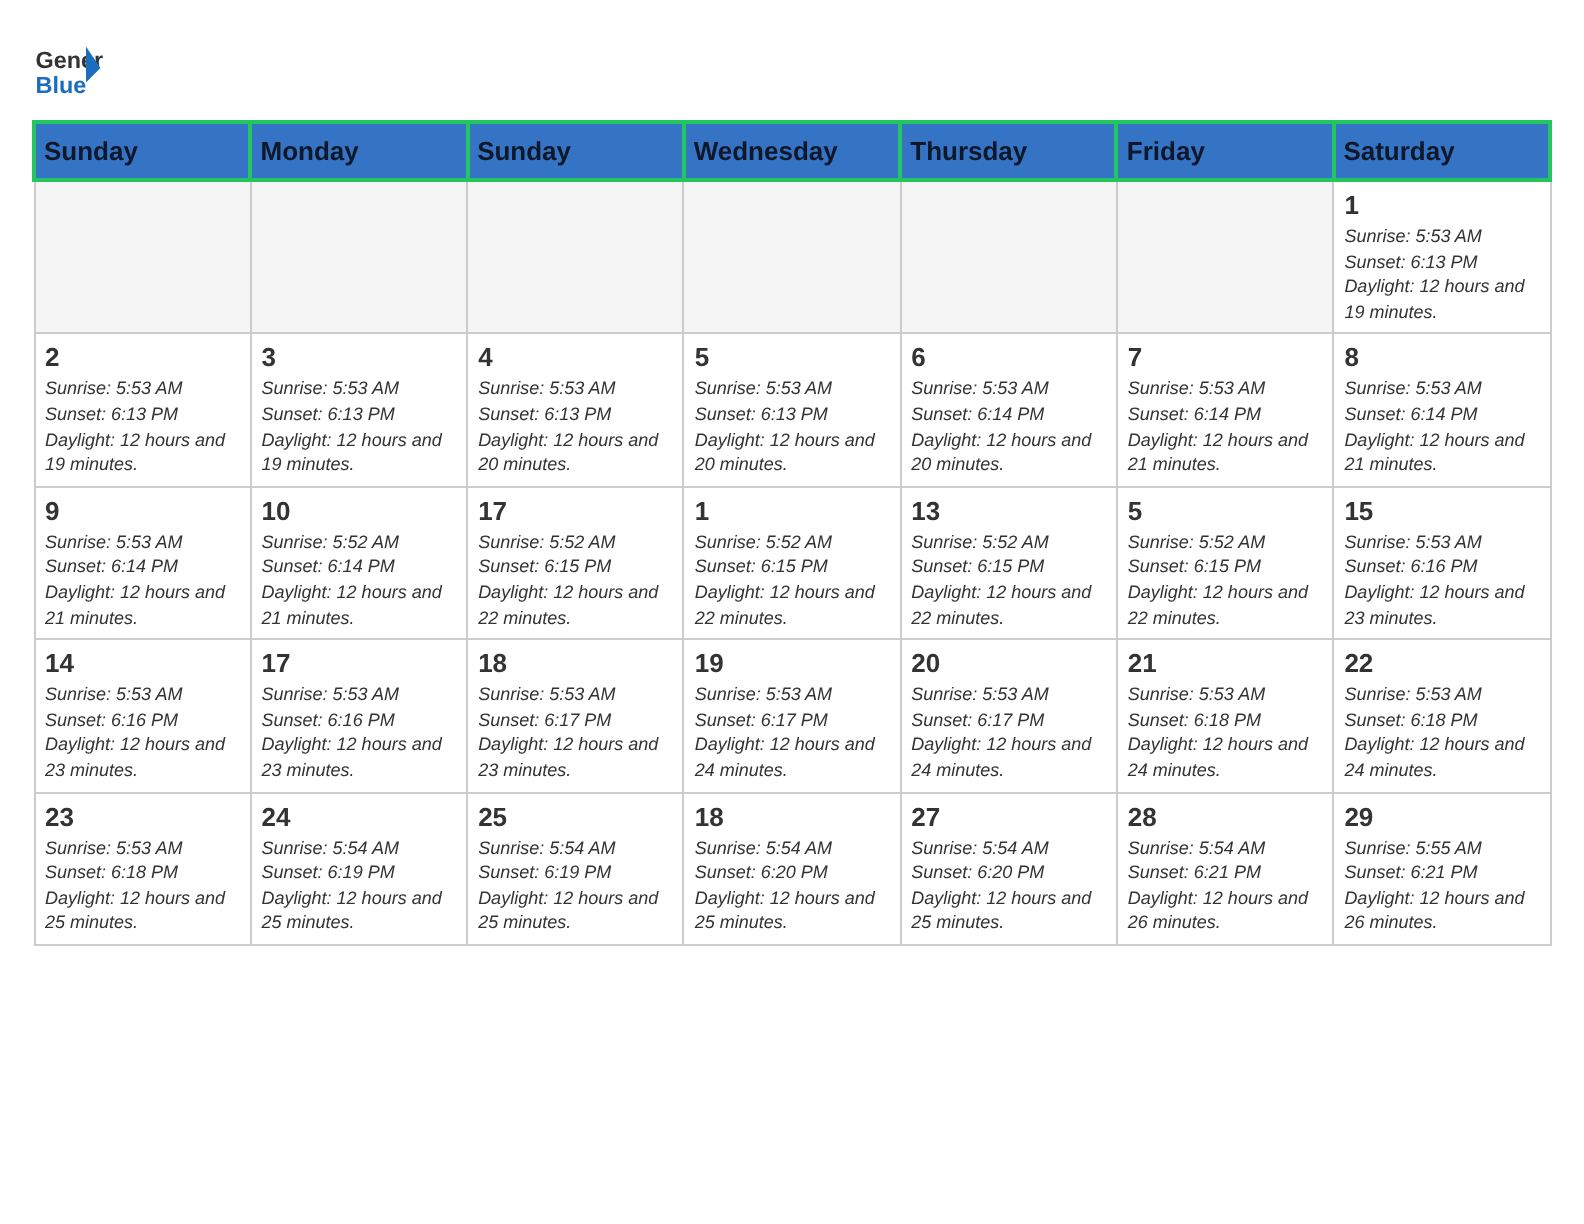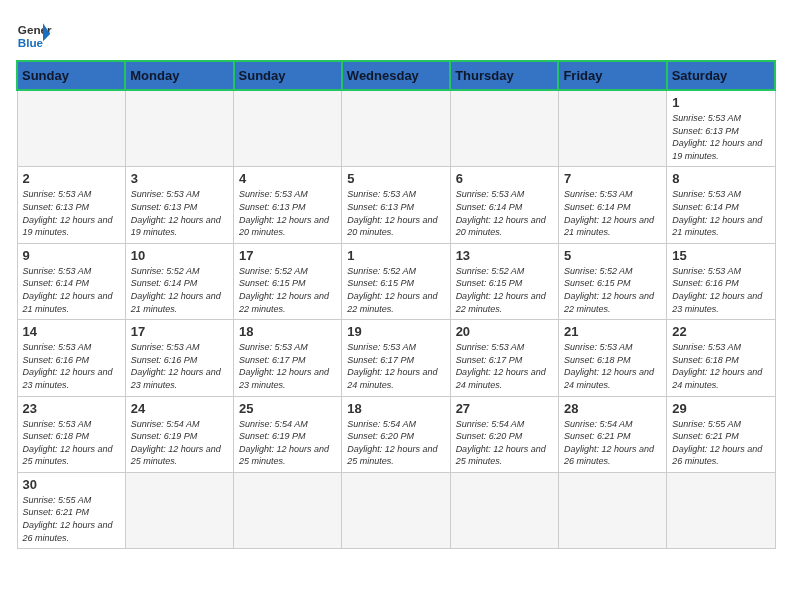--- a/index.html
+++ b/index.html
@@ -232,26 +232,14 @@
         </td>
         <td>
           <span class="day-number">28</span>
           <div class="day-info">Sunrise: 5:54 AM<br>Sunset: 6:21 PM<br>Daylight: 12 hours and 26 minutes.</div>
         </td>
         <td>
           <span class="day-number">29</span>
           <div class="day-info">Sunrise: 5:55 AM<br>Sunset: 6:21 PM<br>Daylight: 12 hours and 26 minutes.</div>
         </td>
       </tr>
-      <tr>
-        <td>
-          <span class="day-number">30</span>
-          <div class="day-info">Sunrise: 5:55 AM<br>Sunset: 6:21 PM<br>Daylight: 12 hours and 26 minutes.</div>
-        </td>
-        <td class="empty"></td>
-        <td class="empty"></td>
-        <td class="empty"></td>
-        <td class="empty"></td>
-        <td class="empty"></td>
-        <td class="empty"></td>
-      </tr>
     </tbody>
 </table>
 
 </body></html>

